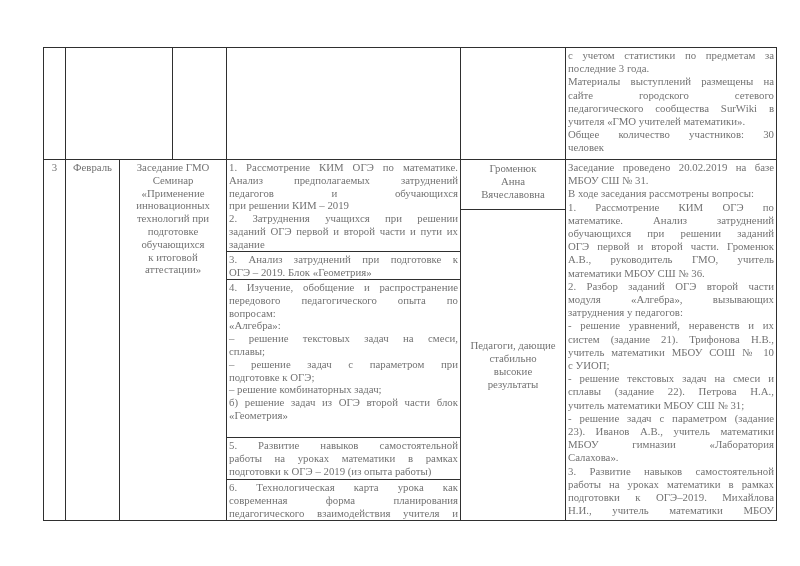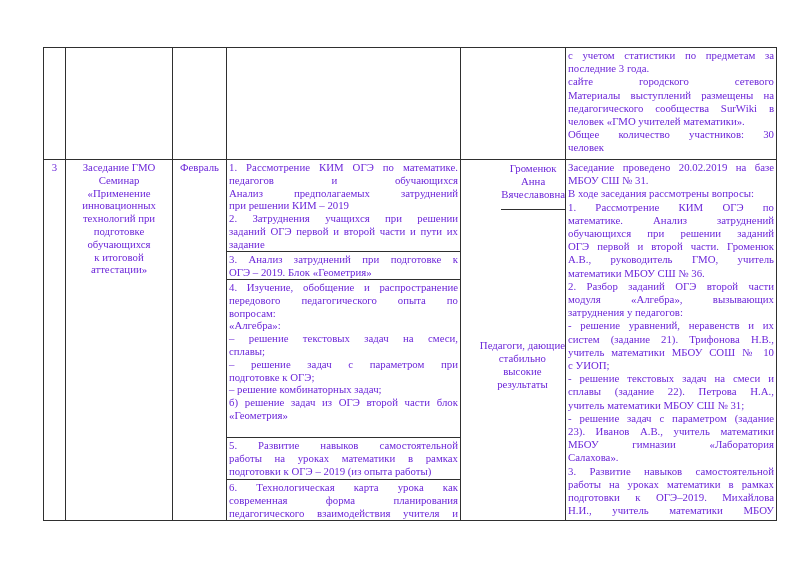--- a/index.html
+++ b/index.html
@@ -1,34 +1,34 @@
 <!DOCTYPE html>
 <html><head>
 <meta charset="utf-8">
 <style>
   html,body{margin:0;padding:0;background:#e9e9e9;}
   .page{
     width:800px;height:566px;background:#ffffff;position:relative;overflow:hidden;
-    font-family:"Liberation Serif","DejaVu Serif",serif;color:#6d28d9;
+    font-family:"Liberation Serif","DejaVu Serif",serif;color:#737373;
   }
   .doc-table{
     position:absolute;left:43px;top:47px;width:734px;height:474px;
     border:1px solid #2f2f2f;box-sizing:border-box;
     display:flex;flex-direction:column;
     font-size:10.8px;line-height:12.8px;
   }
   .tr{display:flex;min-height:0;}
   .tr1{height:112px;border-bottom:1px solid #2f2f2f;box-sizing:border-box;}
   .tr2{flex:1;}
   .td{border-right:1px solid #2f2f2f;box-sizing:border-box;overflow:hidden;}
   .c1{width:22px;}
   .c2{width:107px;}
   .c3{width:54px;}
   .c4{width:234px;}
-  .c5{width:105px;align-items:flex-end;}
+  .c5{width:105px;}
   .c6{flex:1;border-right:none;line-height:13.2px;}
   .center{text-align:center;}
   .pre{white-space:pre-line;}
   .padded{padding:1px 2px;}
   .stack{display:flex;flex-direction:column;}
   .sub{border-bottom:1px solid #2f2f2f;box-sizing:border-box;overflow:hidden;padding:1px 2px;}
   .sA{height:92px;}
   .sB{height:28px;}
   .sC{height:158px;}
   .sD{height:42px;}
@@ -51,51 +51,51 @@
       <div class="td c2"></div>
       <div class="td c3"></div>
       <div class="td c4"></div>
       <div class="td c5"></div>
       <div class="td c6 paras">
           <div class="para">
             <div class="line">с учетом статистики по предметам за</div>
             <div class="line pl">последние 3 года.</div>
           </div>
           <div class="para">
+            <div class="line">Материалы выступлений размещены на</div>
             <div class="line">сайте городского сетевого</div>
-            <div class="line">Материалы выступлений размещены на</div>
             <div class="line">педагогического сообщества SurWiki в</div>
-            <div class="line pl">человек «ГМО учителей математики».</div>
+            <div class="line pl">учителя «ГМО учителей математики».</div>
           </div>
           <div class="para">
             <div class="line">Общее количество участников: 30</div>
             <div class="line pl">человек</div>
           </div>
         </div>
     </div>
 
     <div class="tr tr2">
       <div class="td c1 center padded">3</div>
+      <div class="td c3 center padded">Февраль</div>
       <div class="td c2 center pre padded">Заседание ГМО
 Семинар
 «Применение
 инновационных
 технологий при
 подготовке
 обучающихся
 к итоговой
 аттестации»</div>
-      <div class="td c3 center padded">Февраль</div>
 
       <div class="td c4 stack">
         <div class="sub sA">
             <div class="para">
               <div class="line">1. Рассмотрение КИМ ОГЭ по математике.</div>
+              <div class="line">Анализ предполагаемых затруднений</div>
               <div class="line">педагогов и обучающихся</div>
-              <div class="line">Анализ предполагаемых затруднений</div>
               <div class="line pl">при решении КИМ – 2019</div>
             </div>
             <div class="para">
               <div class="line">2. Затруднения учащихся при решении</div>
               <div class="line">заданий ОГЭ первой и второй части и пути их</div>
               <div class="line pl">задание</div>
             </div>
           </div>
         <div class="sub sB">
             <div class="para">

